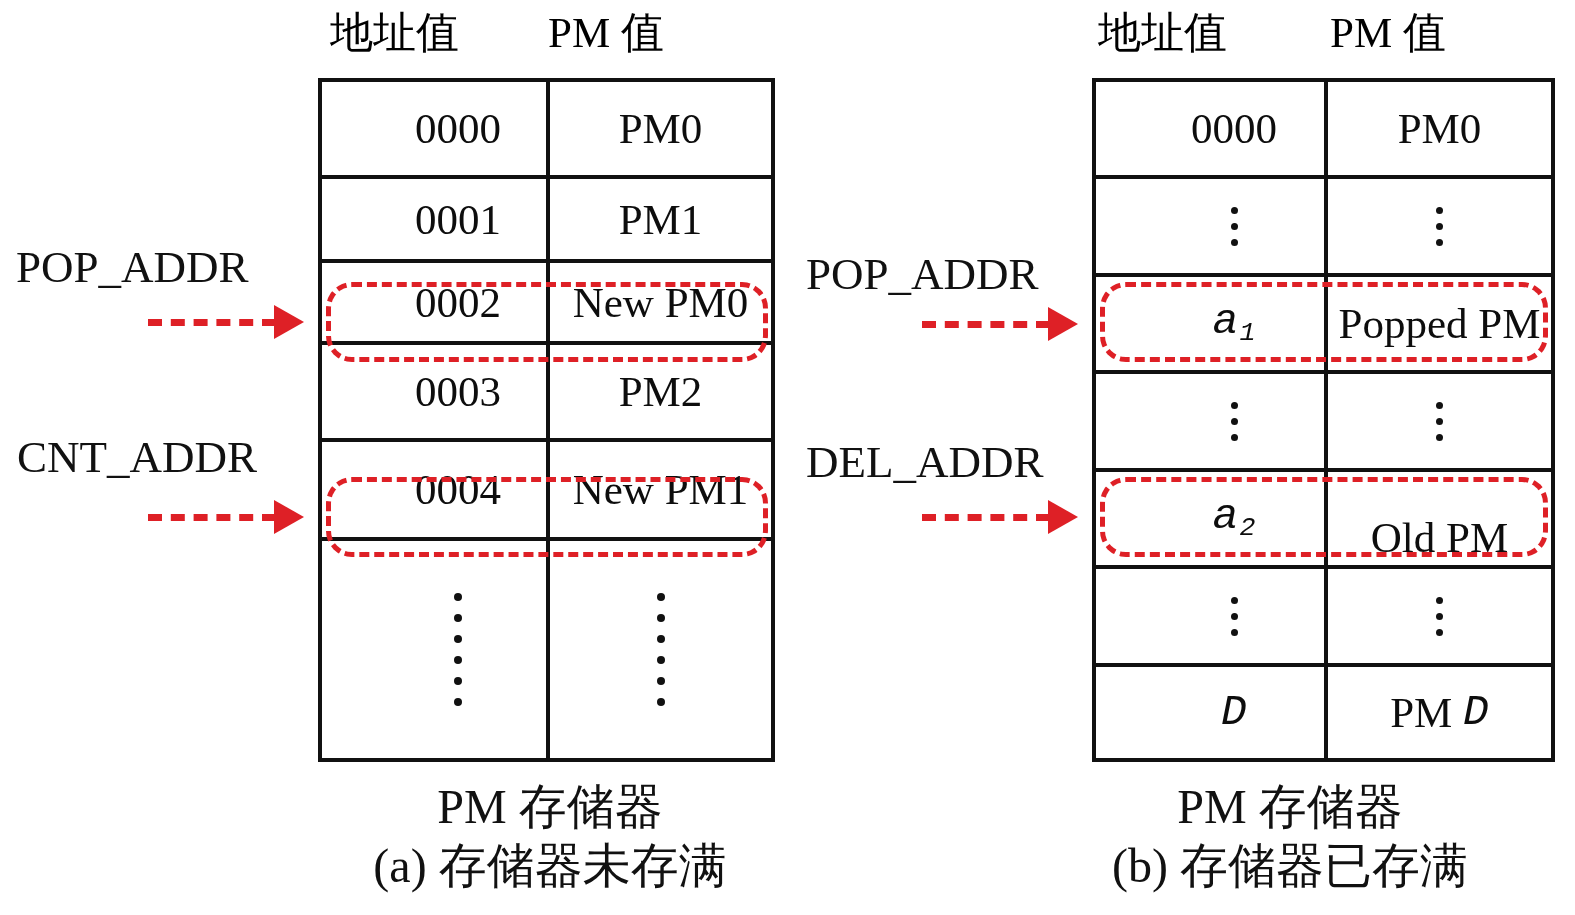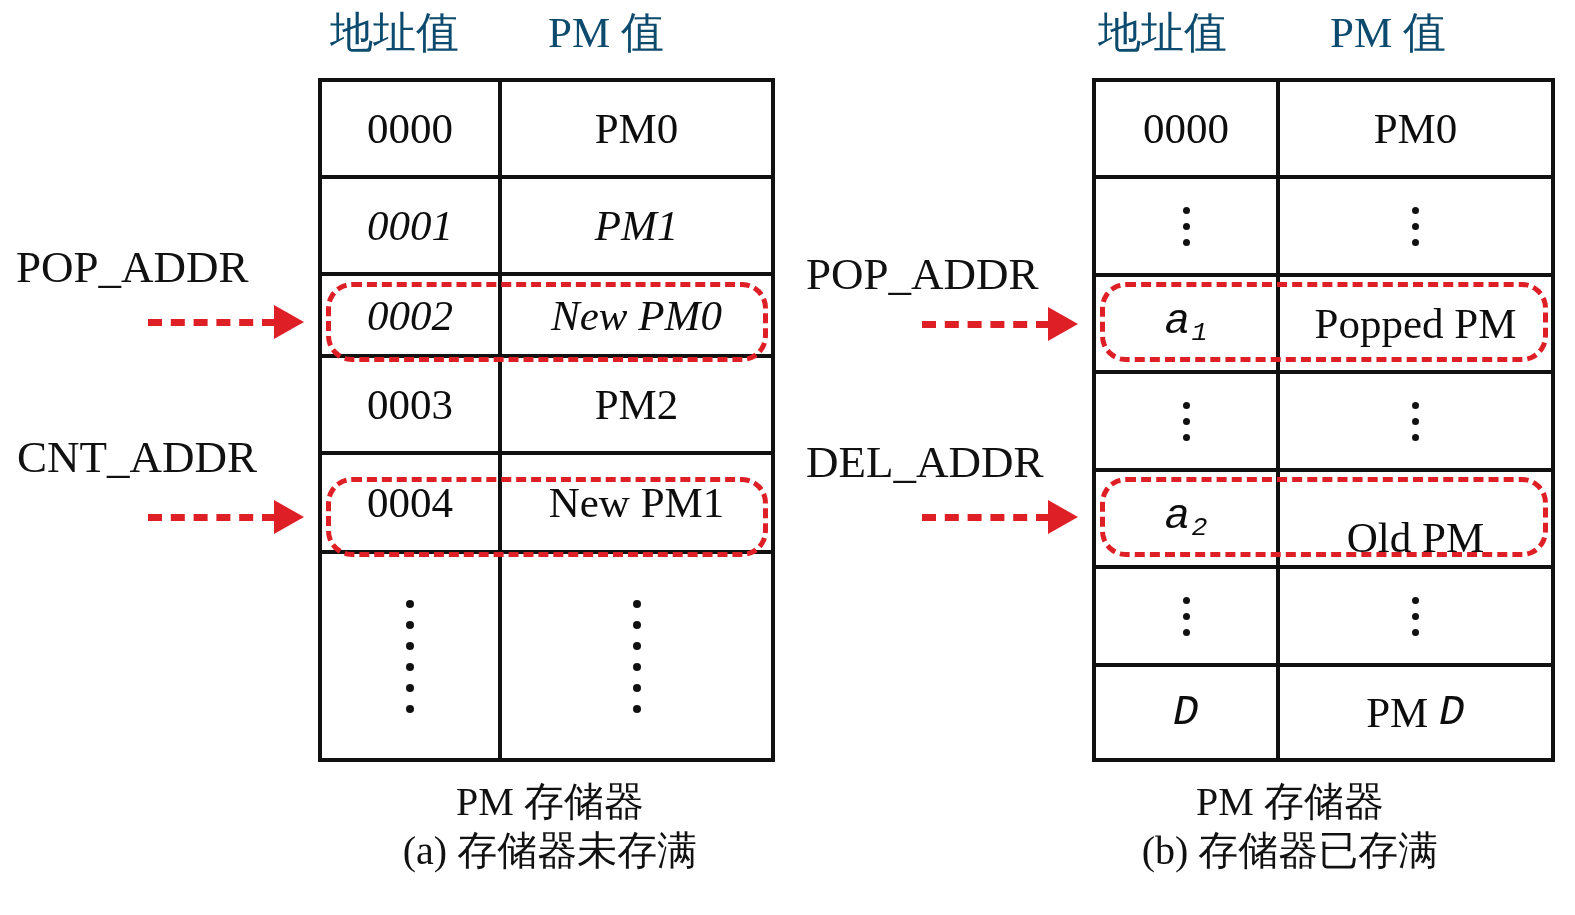--- a/index.html
+++ b/index.html
@@ -16,38 +16,39 @@
     color: #0d0d0d;
     -webkit-font-smoothing: antialiased;
   }
 
   
   .col-header {
     position: absolute;
     font-size: 43px;
     line-height: 1;
     white-space: nowrap;
-    color: #0c4a6e;
+    color: #000000;
   }
 
   
   .mem-table {
     position: absolute;
     border: 4px solid #111;
     box-sizing: border-box;
     display: flex;
     flex-direction: column;
     background: #fff;
   }
   .mem-row {
     display: flex;
     flex: 0 0 auto;
     position: relative;
     border-bottom: 4px solid #111;
     box-sizing: border-box;
+    padding-left: 48px;
   }
   .mem-row:last-child { border-bottom: none; }
 
   .cell {
     display: flex;
     align-items: center;
     justify-content: center;
     box-sizing: border-box;
     font-size: 43px;
     line-height: 1;
@@ -122,45 +123,45 @@
     border-bottom: 17px solid transparent;
     border-left: 30px solid #de2026;
     flex: 0 0 auto;
     margin-left: -2px;
   }
 
   
   .caption {
     position: absolute;
     text-align: center;
-    font-size: 40px;
+    font-size: 48px;
     line-height: 1.22;
     white-space: nowrap;
     color: #111;
   }
 </style>
 </head>
 <body>
 
 <div class="col-header" style="left:330px; top:11px;">地址值</div>
 <div class="col-header" style="left:548px; top:11px;">PM 值</div>
 
 <div class="mem-table" style="left:318px; top:78px; width:457px; height:684px;">
 
   <div class="mem-row" style="height:97px;">
     <div class="cell cell-addr" style="width:180px;">0000</div>
     <div class="cell" style="flex:1;">PM0</div>
   </div>
 
-  <div class="mem-row" style="height:97px;font-style:italic;">
+  <div class="mem-row" style="height:84px;">
     <div class="cell cell-addr" style="width:180px;">0001</div>
     <div class="cell" style="flex:1;">PM1</div>
   </div>
 
-  <div class="mem-row" style="height:82px;font-style:italic;">
+  <div class="mem-row" style="height:82px;">
     <div class="cell cell-addr" style="width:180px;">0002</div>
     <div class="cell" style="flex:1;">New PM0</div>
   </div>
 
   <div class="mem-row" style="height:97px;">
     <div class="cell cell-addr" style="width:180px;">0003</div>
     <div class="cell" style="flex:1;">PM2</div>
   </div>
 
   <div class="mem-row" style="height:99px;">

